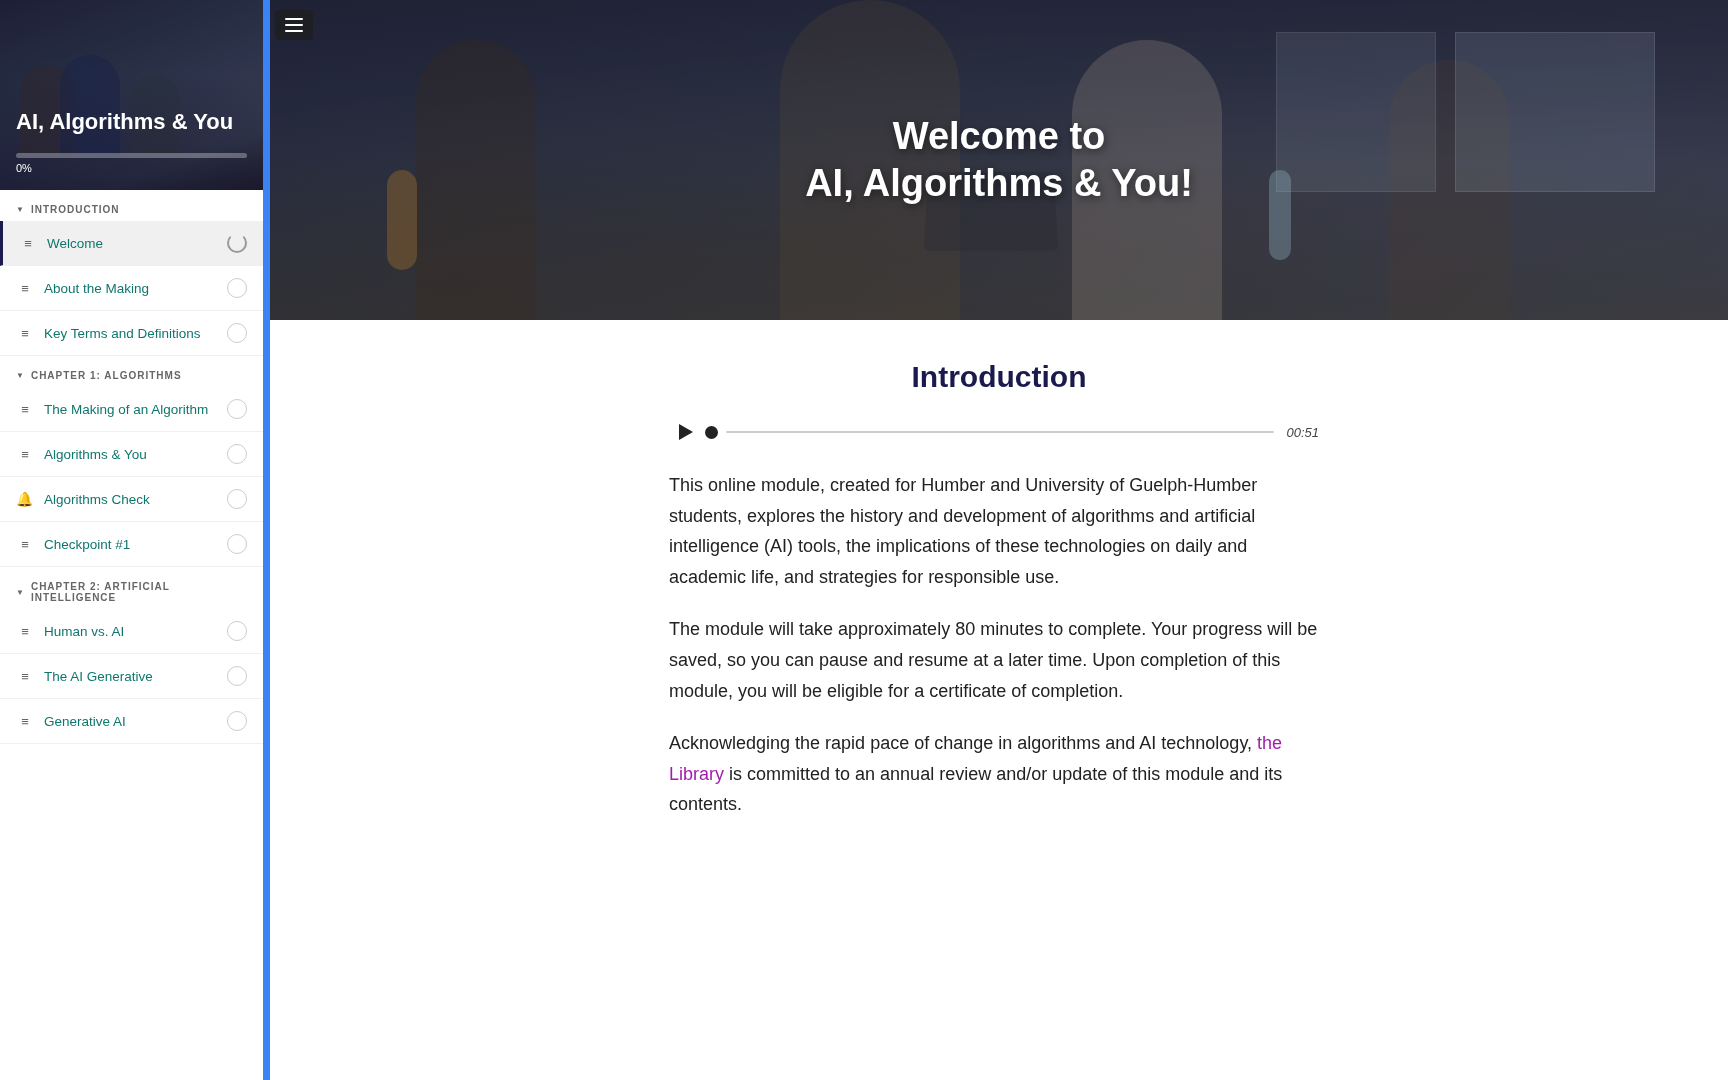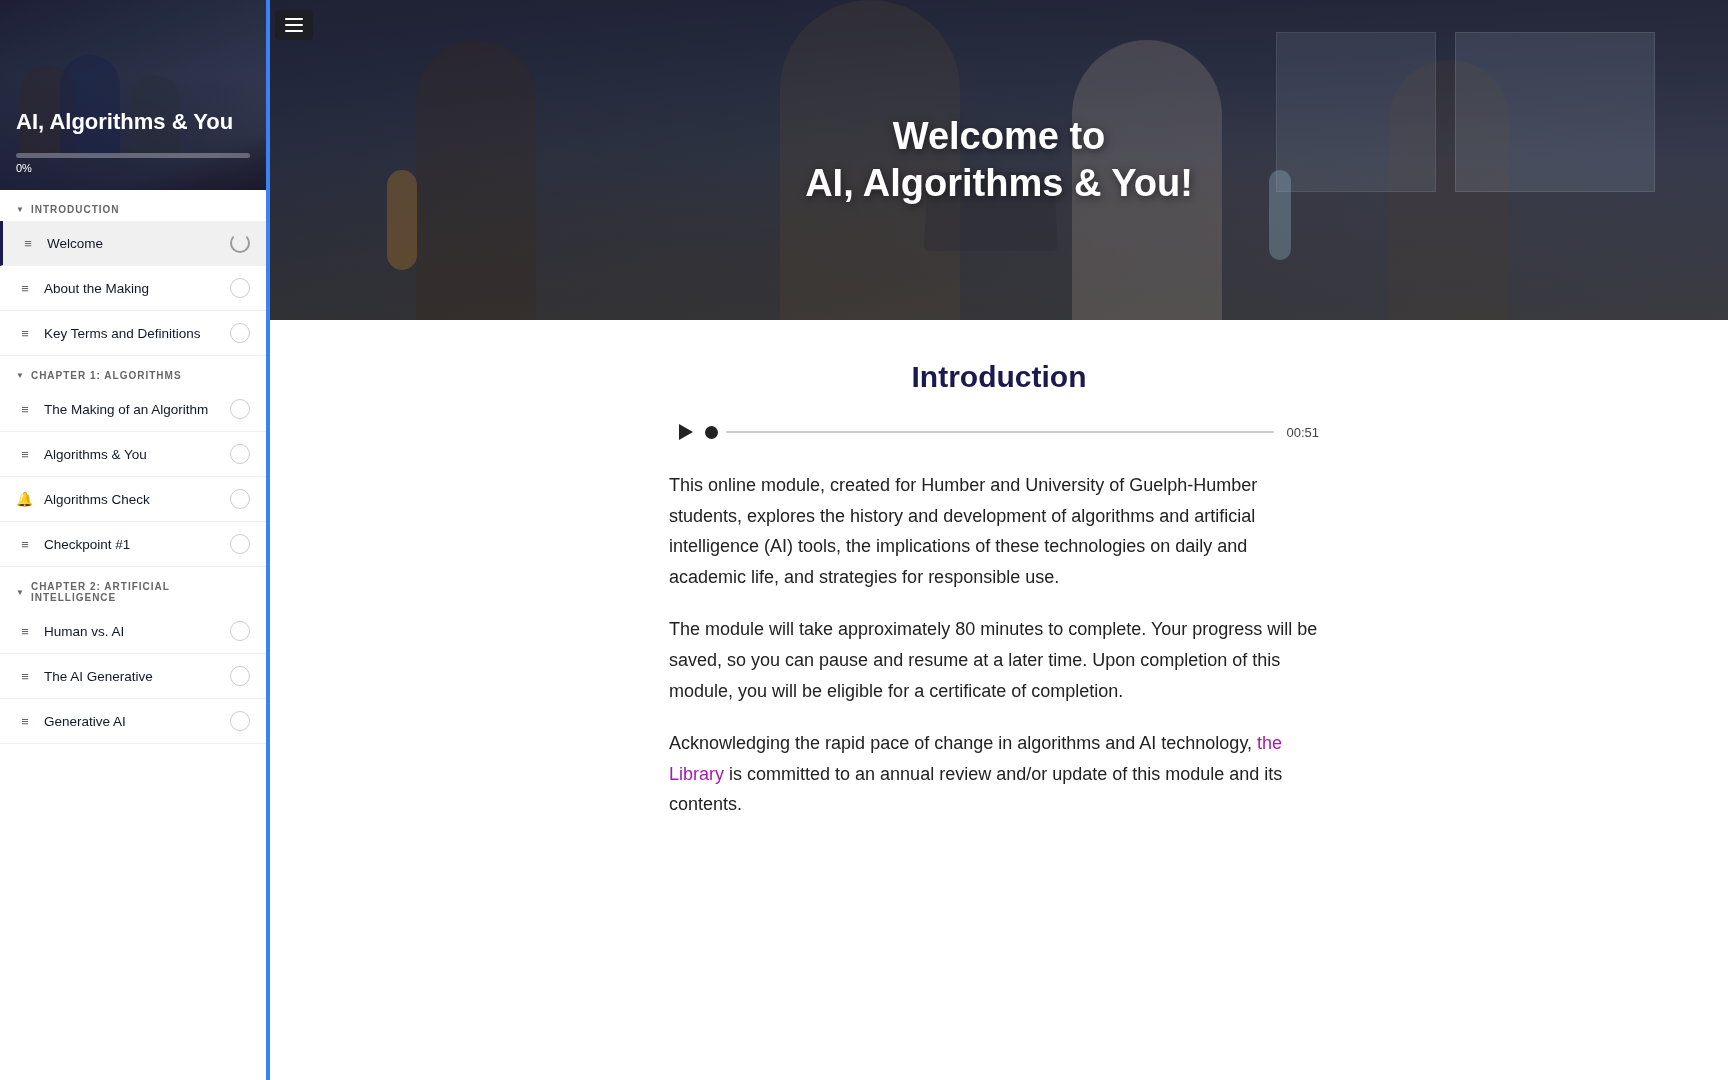--- a/index.html
+++ b/index.html
@@ -4,21 +4,21 @@
   <style>
     * { box-sizing: border-box; margin: 0; padding: 0; }
     body { font-family: Arial, sans-serif; display: flex; height: 100vh; overflow: hidden; background: #fff; }
 
     
     #sidebar {
       width: 270px;
       min-width: 270px;
       height: 100vh;
       background: #fff;
-      border-right: 4px solid #3b82f6;
+      border-right: 7px solid #3b82f6;
       overflow-y: auto;
       display: flex;
       flex-direction: column;
     }
 
     .sidebar-header {
       position: relative;
       background: #1a1a2e;
       height: 190px;
       overflow: hidden;
@@ -107,21 +107,21 @@
       display: flex;
       align-items: center;
       justify-content: center;
       color: #666;
       font-size: 13px;
       flex-shrink: 0;
     }
     .nav-item-label {
       flex: 1;
       font-size: 13.5px;
-      color: #0f172a;
+      color: #0f766e;
     }
     .nav-item-check {
       width: 20px;
       height: 20px;
       border-radius: 50%;
       border: 1.5px solid #ccc;
       flex-shrink: 0;
       display: flex;
       align-items: center;
       justify-content: center;
@@ -209,20 +209,21 @@
       margin-bottom: 30px;
     }
 
     
     .audio-player {
       display: flex;
       align-items: center;
       gap: 12px;
       margin-bottom: 30px;
       padding: 0 10px;
+      font-style: italic;
     }
     .play-btn {
       width: 0;
       height: 0;
       border-style: solid;
       border-width: 8px 0 8px 14px;
       border-color: transparent transparent transparent #222;
       cursor: pointer;
       flex-shrink: 0;
     }

